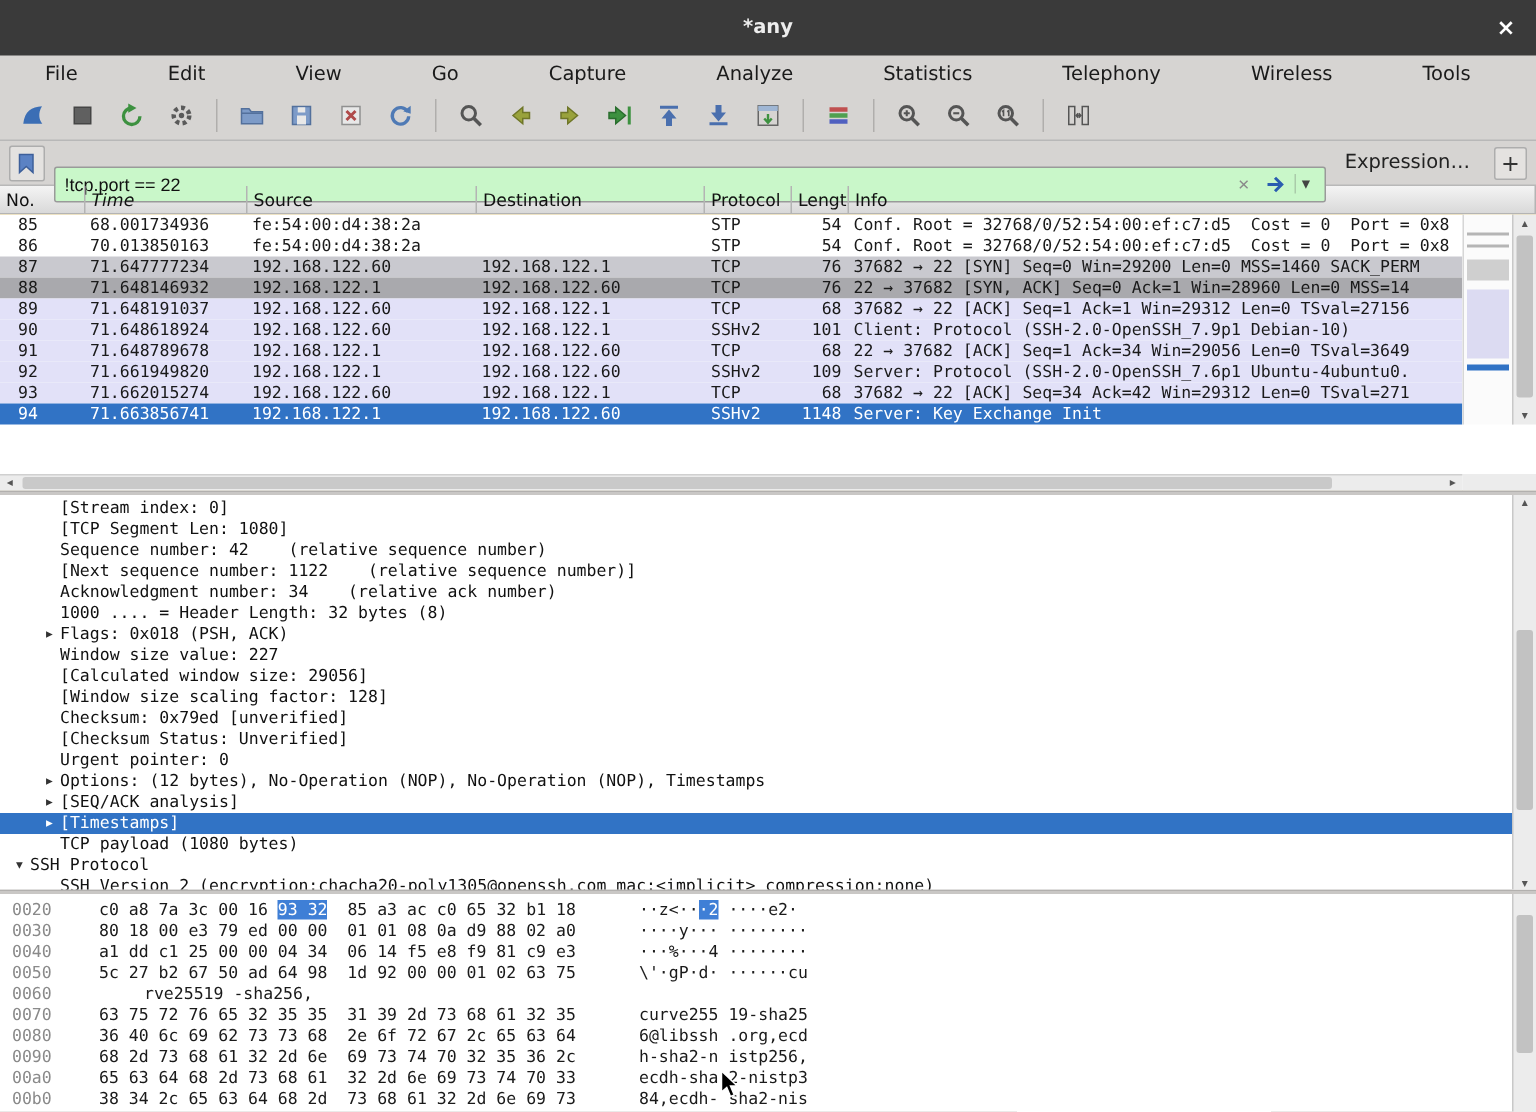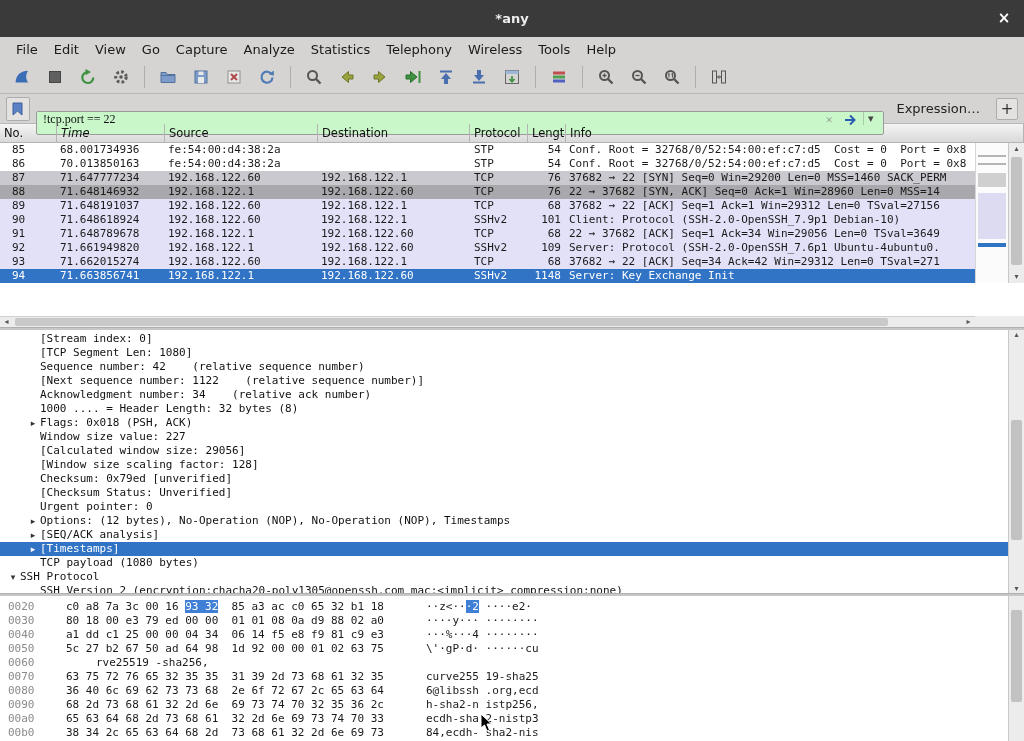--- a/index.html
+++ b/index.html
@@ -4,32 +4,32 @@
 <style>
   * { margin:0; padding:0; box-sizing:border-box; }
   html,body { width:1024px; height:741px; overflow:hidden; }
   body { font-family:"DejaVu Sans", sans-serif; background:#d6d4d2; font-size:13px; color:#1a1a1a; }
 
   
   .titlebar { height:37px; background:#3a3a3a; color:#ededed; display:flex; align-items:center; justify-content:center; position:relative; font-weight:bold; font-size:13px; }
   .close-btn { position:absolute; right:10px; top:8px; width:20px; height:20px; display:flex; align-items:center; justify-content:center; color:#ffffff; font-size:15px; cursor:default; }
 
   
-  .menubar { height:24px; display:flex; align-items:center; background:#d6d4d2; padding-left:8px; }
+  .menubar { height:24px; display:flex; align-items:center; background:#d6d4d2; padding-left:22px;gap:44px; }
   .menu-item { padding:3px 8px; font-size:13px; color:#1a1a1a; white-space:nowrap; }
 
   
   .toolbar { height:33px; display:flex; align-items:center; gap:5px; padding:0 8px; background:#d6d4d2; border-bottom:1px solid #b8b8b8; }
   .tbtn { width:28px; height:26px; display:flex; align-items:center; justify-content:center; border-radius:3px; }
   .tsep { width:1px; height:22px; background:#b0aeac; margin:0 4px; }
 
   
   .filterbar { height:30px; display:flex; align-items:center; padding:0 6px; gap:6px; background:#d6d4d2; border-bottom:1px solid #b8b8b8; }
   .fbookmark { width:24px; height:24px; display:flex; align-items:center; justify-content:center; border:1px solid #adadad; border-radius:2px; background:#e4e2e0; }
-  .filter-input { flex:1; height:24px; background:var(--filter-bg,#c9f7c9); border:1px solid #9a9a9a; border-radius:2px; display:flex; align-items:flex-start; padding:0 6px; font-family:Liberation Serif, serif; font-size:12px; color:#111;margin-top:28px; }
+  .filter-input { flex:1; height:24px; background:var(--filter-bg,#c9f7c9); border:1px solid #9a9a9a; border-radius:2px; display:flex; align-items:center; padding:0 6px; font-family:Liberation Sans, sans-serif; font-size:12px; color:#111;margin-top:28px; }
   .filter-text { flex:1; white-space:pre; overflow:hidden; }
   .filter-clear { color:#8a8a8a; font-size:13px; padding:0 6px; }
   .filter-apply { display:flex; align-items:center; padding:0 4px; }
   .filter-dd { color:#444; font-size:11px; padding:0 4px; border-left:1px solid #aacBaa; }
   .expr { font-size:13px; color:#222; padding:0 6px; white-space:nowrap; }
   .addf { width:22px; height:22px; border:1px solid #adadad; border-radius:2px; background:#e4e2e0; display:flex; align-items:center; justify-content:center; font-size:15px; color:#333; margin-left:4px; }
 
   
   .plist { background:#eab308; }
   .phead { height:19px; display:flex; background:linear-gradient(#f4f4f4,#d9d9d9); border-bottom:1px solid #b4b4b4; }

